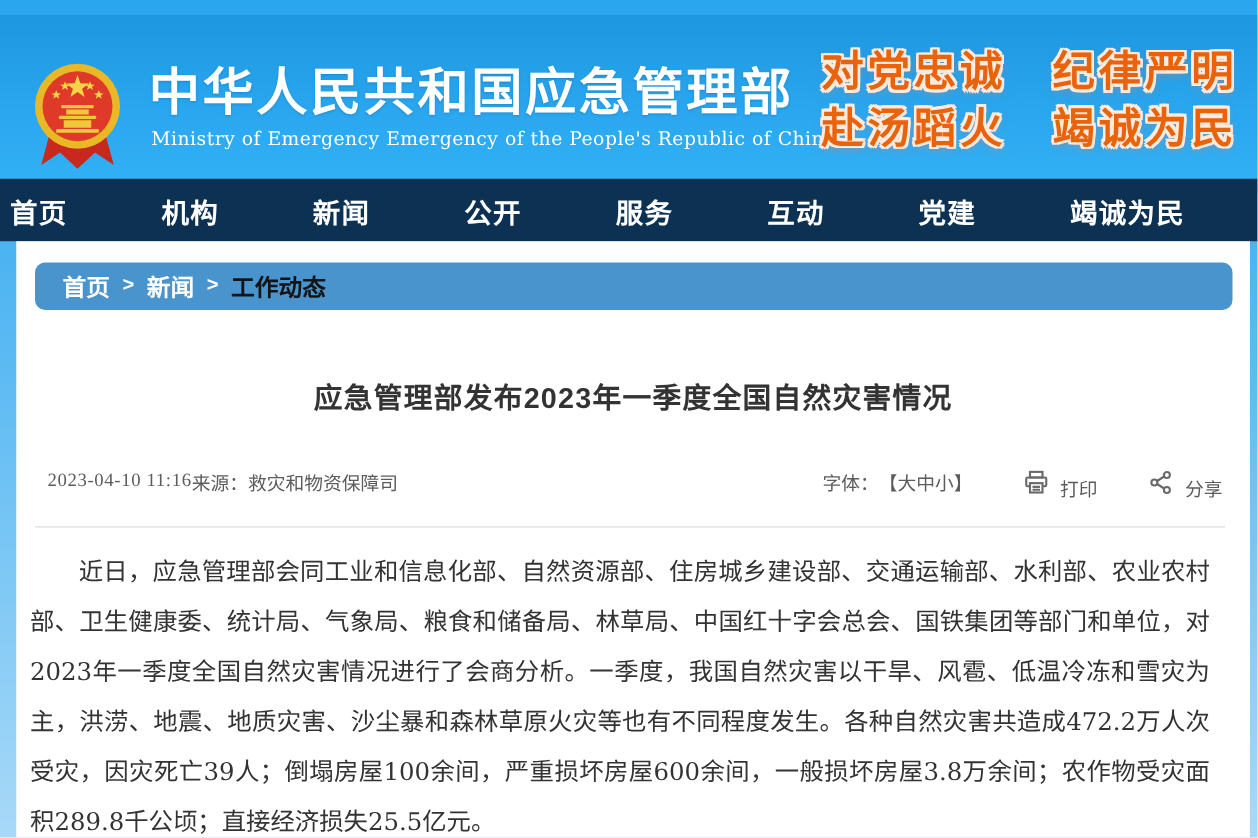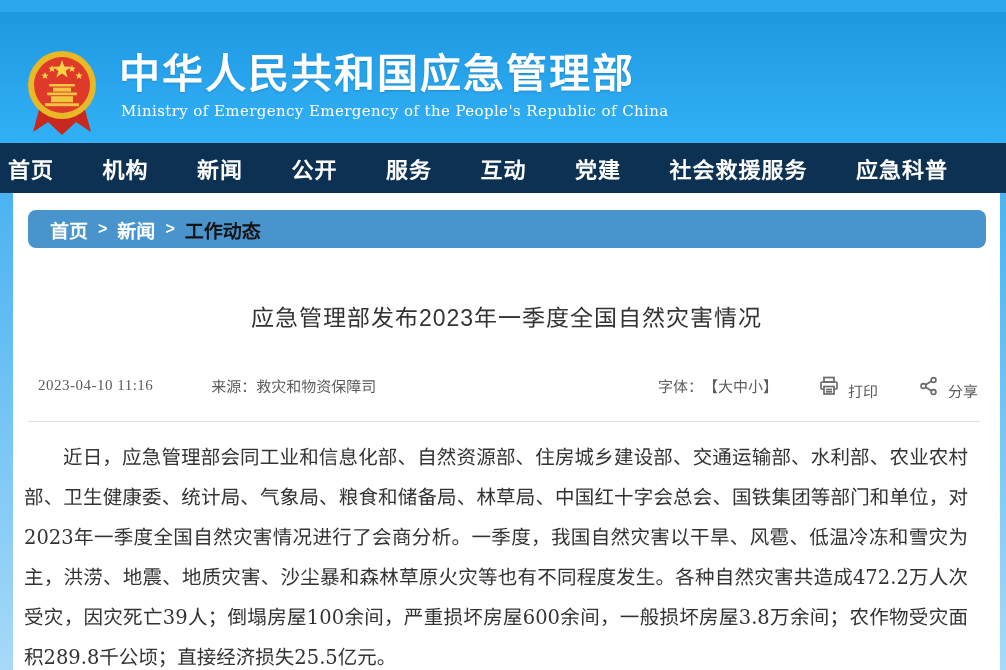--- a/index.html
+++ b/index.html
@@ -62,30 +62,30 @@
     background:#4a94ce; border-radius:8px;
     display:flex; align-items:center; padding:0 22px;
     font-size:19px; font-weight:bold; color:#fff;
   }
   .breadcrumb .crumb { cursor:pointer; }
   .breadcrumb .sep { margin:0 10px; font-size:16px; }
   .breadcrumb .crumb.current { color:#141414; cursor:default;text-align:right; }
 
   .article-title {
     margin-top:51px; text-align:center;
-    font-size:23px; font-weight:400; color:#333; letter-spacing:1px;
+    font-size:23px; font-weight:700; color:#333; letter-spacing:1px;
   }
 
   .meta-row {
     margin-top:37px; padding:0 22px 0 25px;
     display:flex; align-items:center;
     color:#5c5c5c; font-size:15px;
   }
   .meta-date { font-family:Liberation Serif, serif; letter-spacing:.5px; }
-  .meta-source { margin-left:58px; font-family:"DejaVu Serif","Liberation Serif",serif; }
+  .meta-source { font-family:"DejaVu Serif","Liberation Serif",serif; }
   .meta-tools { margin-left:auto; display:flex; align-items:center; }
   .font-widget { display:flex; align-items:flex-start; font-family:"DejaVu Serif","Liberation Serif",serif; }
   .font-sizes { cursor:pointer; }
   .tool-btn { display:flex; align-items:center; margin-left:40px; cursor:pointer; color:#5c5c5c; }
   .tool-btn svg { margin-right:8px; }
   .tool-label { font-family:"DejaVu Serif","Liberation Serif",serif;margin-top:10px; }
 
   .divider { margin:20px 20px 0 15px; border-top:1px solid #dcdcdc; height:0; }
 
   .article-body {
@@ -121,32 +121,35 @@
       <rect x="27" y="39.6" width="18" height="4"></rect>
       <rect x="21" y="44.6" width="30" height="2.6" rx="1"></rect>
       <rect x="25" y="48.2" width="22" height="6"></rect>
       <rect x="19" y="55.2" width="34" height="3"></rect>
     </g>
   </svg>
 
   <div class="site-title">中华人民共和国应急管理部</div>
   <div class="site-subtitle">Ministry of Emergency Emergency of the People's Republic of China</div>
 
+  <div class="slogan">
+    <div>对党忠诚　纪律严明</div>
+    <div>赴汤蹈火　竭诚为民</div>
+  </div>
 </header>
 
 <nav class="main-nav">
   <span class="nav-item">首页</span>
   <span class="nav-item">机构</span>
   <span class="nav-item">新闻</span>
   <span class="nav-item">公开</span>
   <span class="nav-item">服务</span>
   <span class="nav-item">互动</span>
   <span class="nav-item">党建</span>
-  <span class="nav-item">社会救援服务</span>
-  <span class="nav-item">应急科普</span>
+  <span class="nav-item">竭诚为民</span>
 </nav>
 
 <main class="content">
 
   <div class="breadcrumb">
     <span class="crumb">首页</span>
     <span class="sep">&gt;</span>
     <span class="crumb">新闻</span>
     <span class="sep">&gt;</span>
     <span class="crumb current">工作动态</span>

